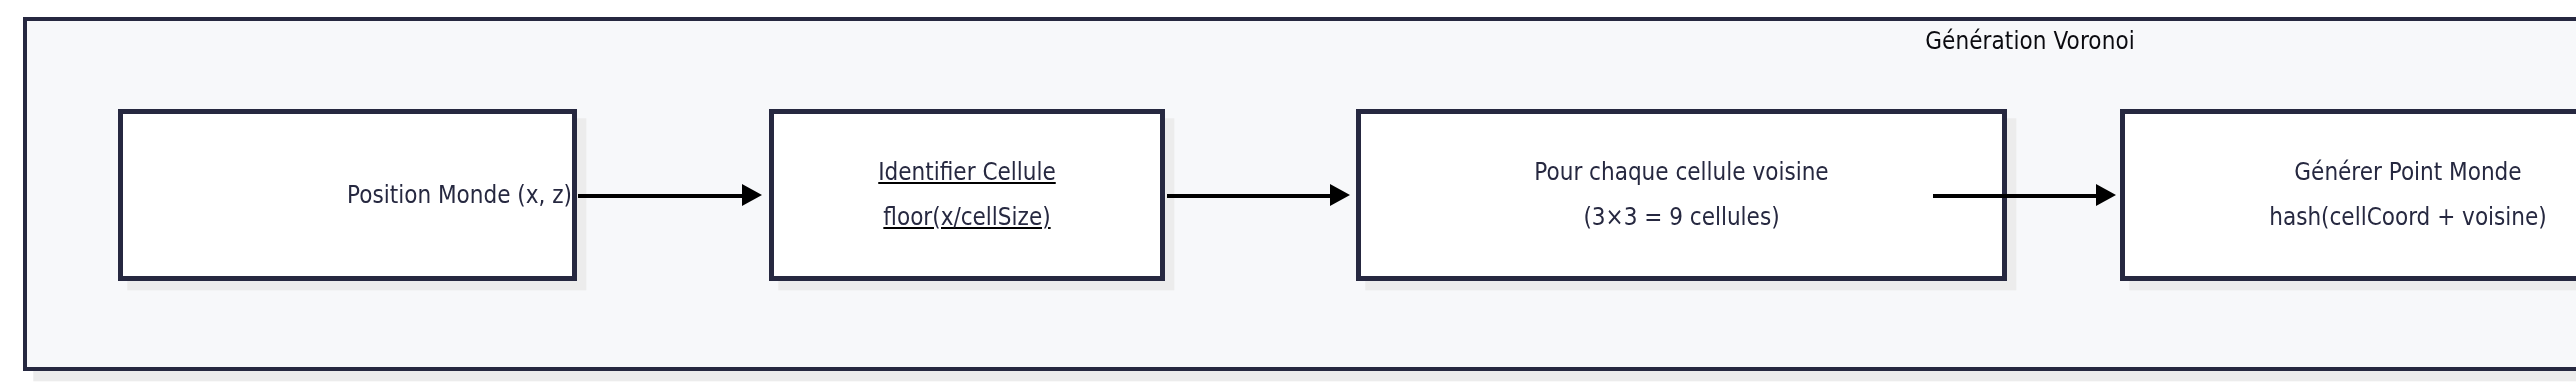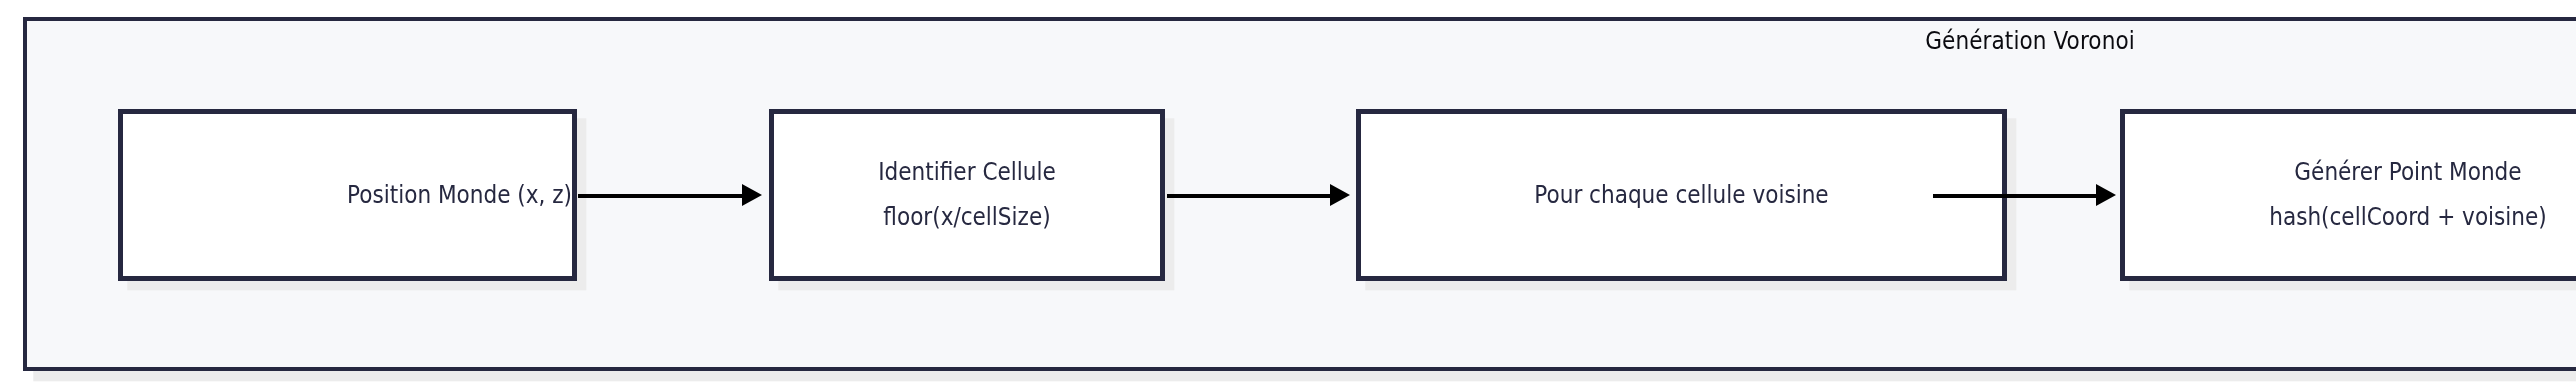--- a/index.html
+++ b/index.html
@@ -57,21 +57,21 @@
     justify-content: center;
   }
   .node-line {
     font-size: 24px;
     line-height: 45px;
     color: #262840;
     white-space: nowrap;
     text-align: center;
   }
   .node.n1 { left: 118px;  width: 459px; align-items: flex-end;  }
-  .node.n2 { left: 769px; width: 396px;  }
+  .node.n2 { left: 769px; width: 396px; text-decoration: underline;  }
   .node.n3 { left: 1356px; width: 651px; }
   .node.n4 { left: 2120px; width: 576px; }
 
   
   .edge {
     position: absolute;
     top: 189px;
     height: 13.4px;
   }
   .edge .shaft {
@@ -123,20 +123,21 @@
     <div class="node-line">floor(x/cellSize)</div>
   </div>
 
   <div class="edge e2">
     <div class="shaft"></div>
     <div class="head"></div>
   </div>
 
   <div class="node n3">
     <div class="node-line">Pour chaque cellule voisine</div>
+    <div class="node-line">(3×3 = 9 cellules)</div>
   </div>
 
   <div class="edge e3">
     <div class="shaft"></div>
     <div class="head"></div>
   </div>
 
   <div class="node n4">
     <div class="node-line">Générer Point Monde</div>
     <div class="node-line">hash(cellCoord + voisine)</div>

